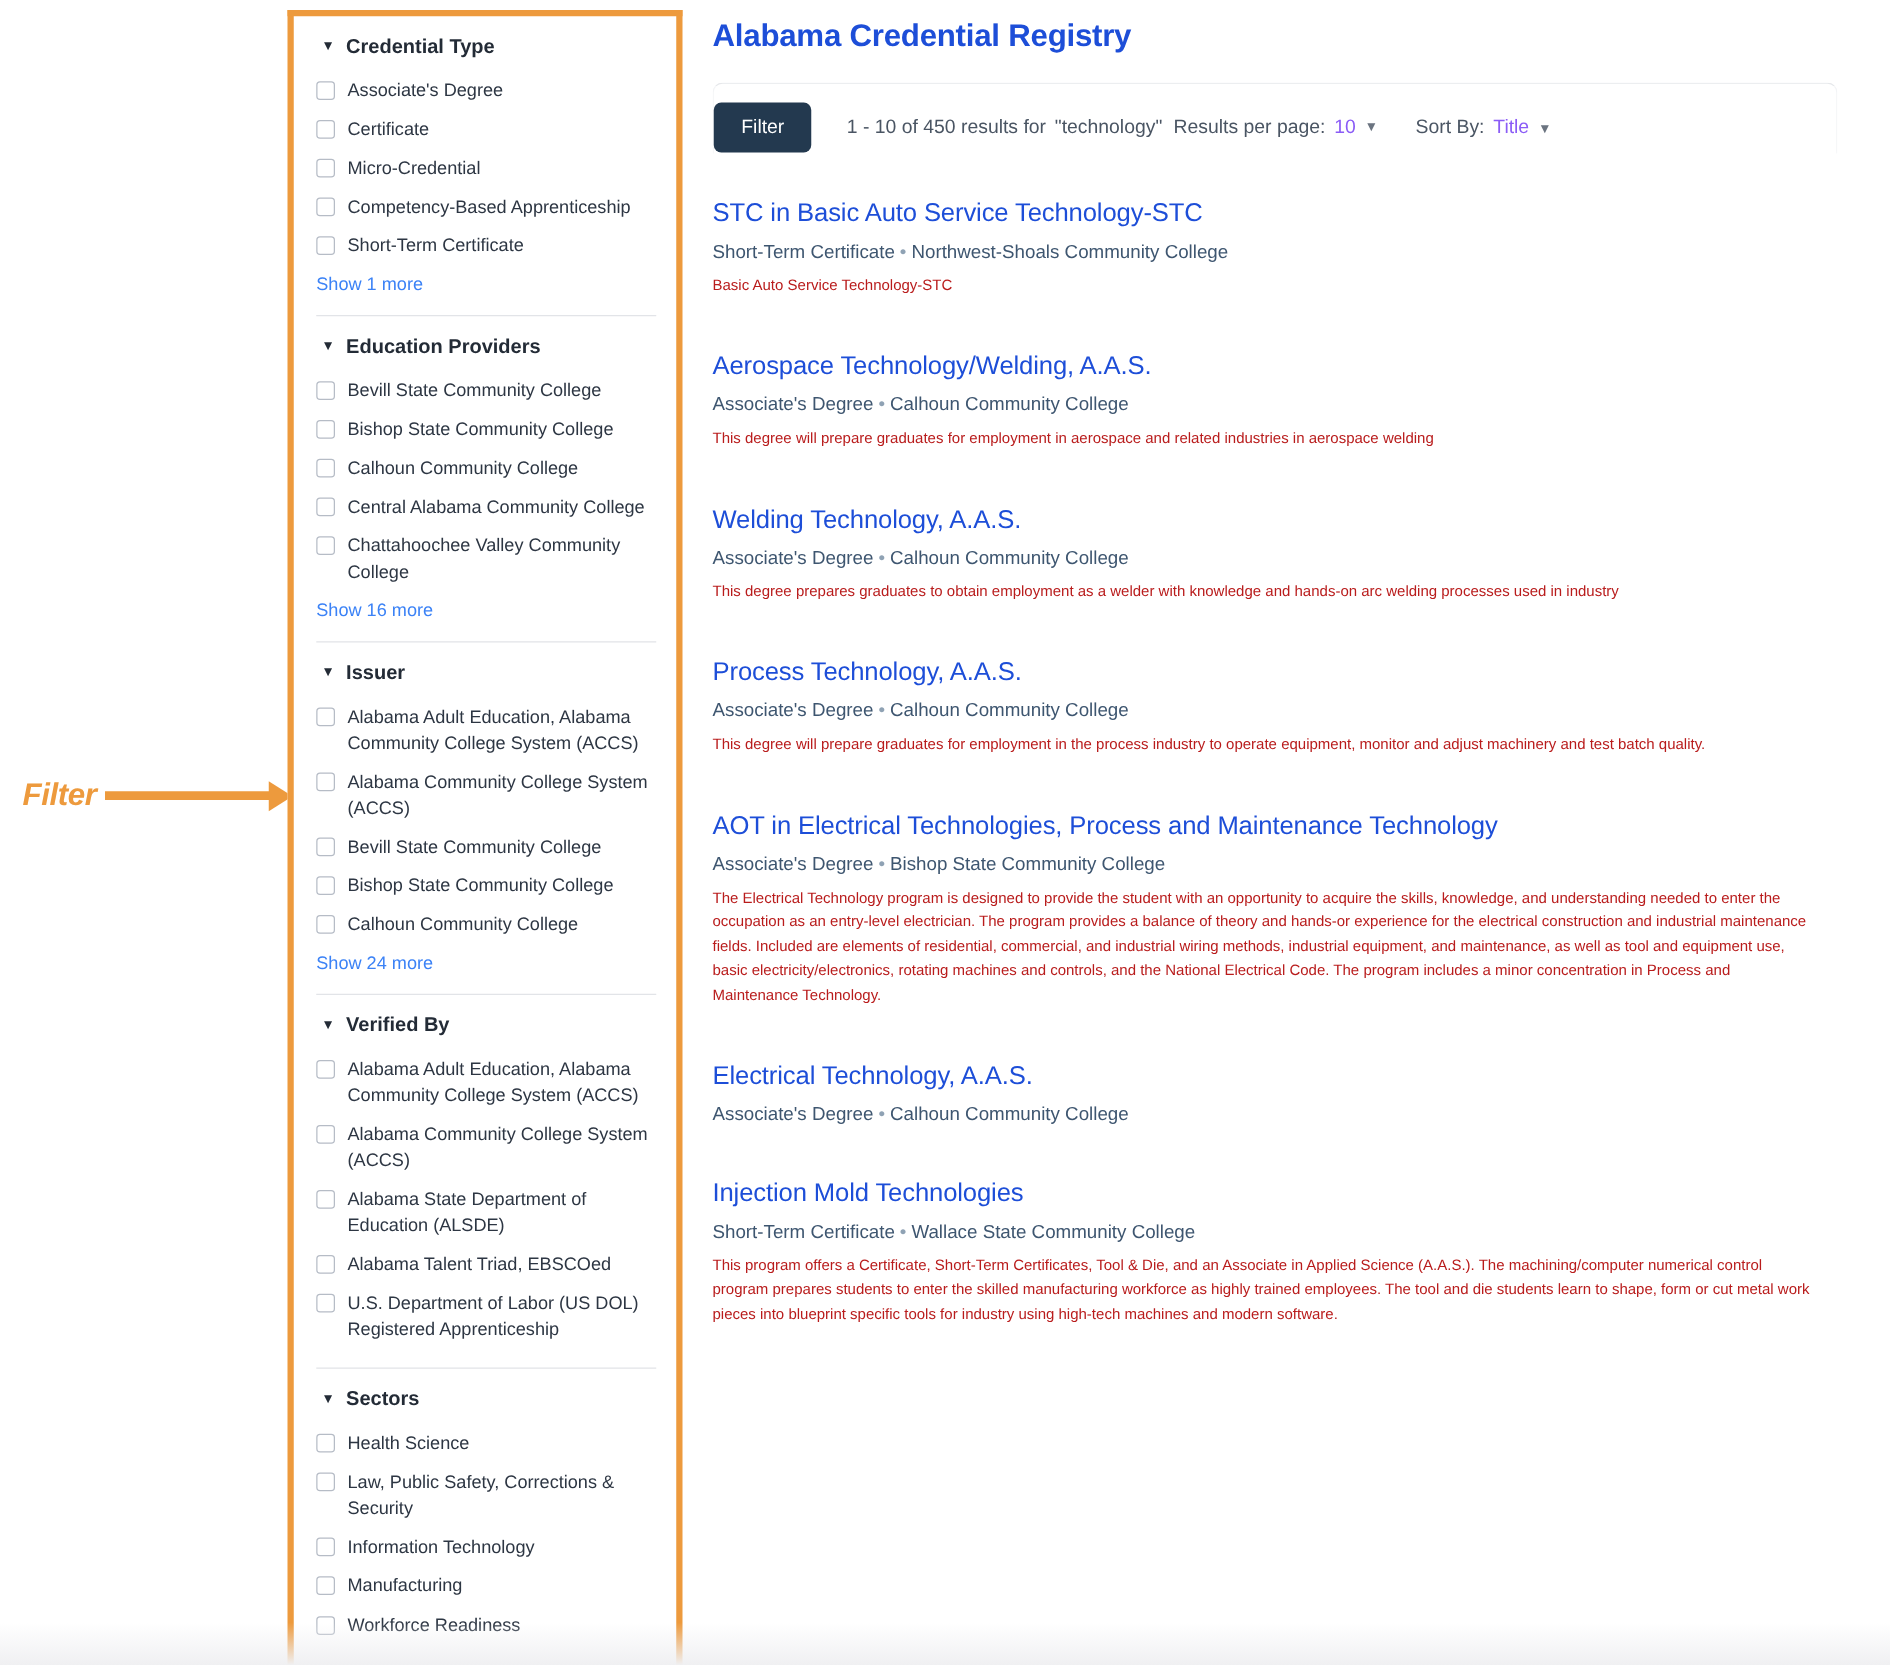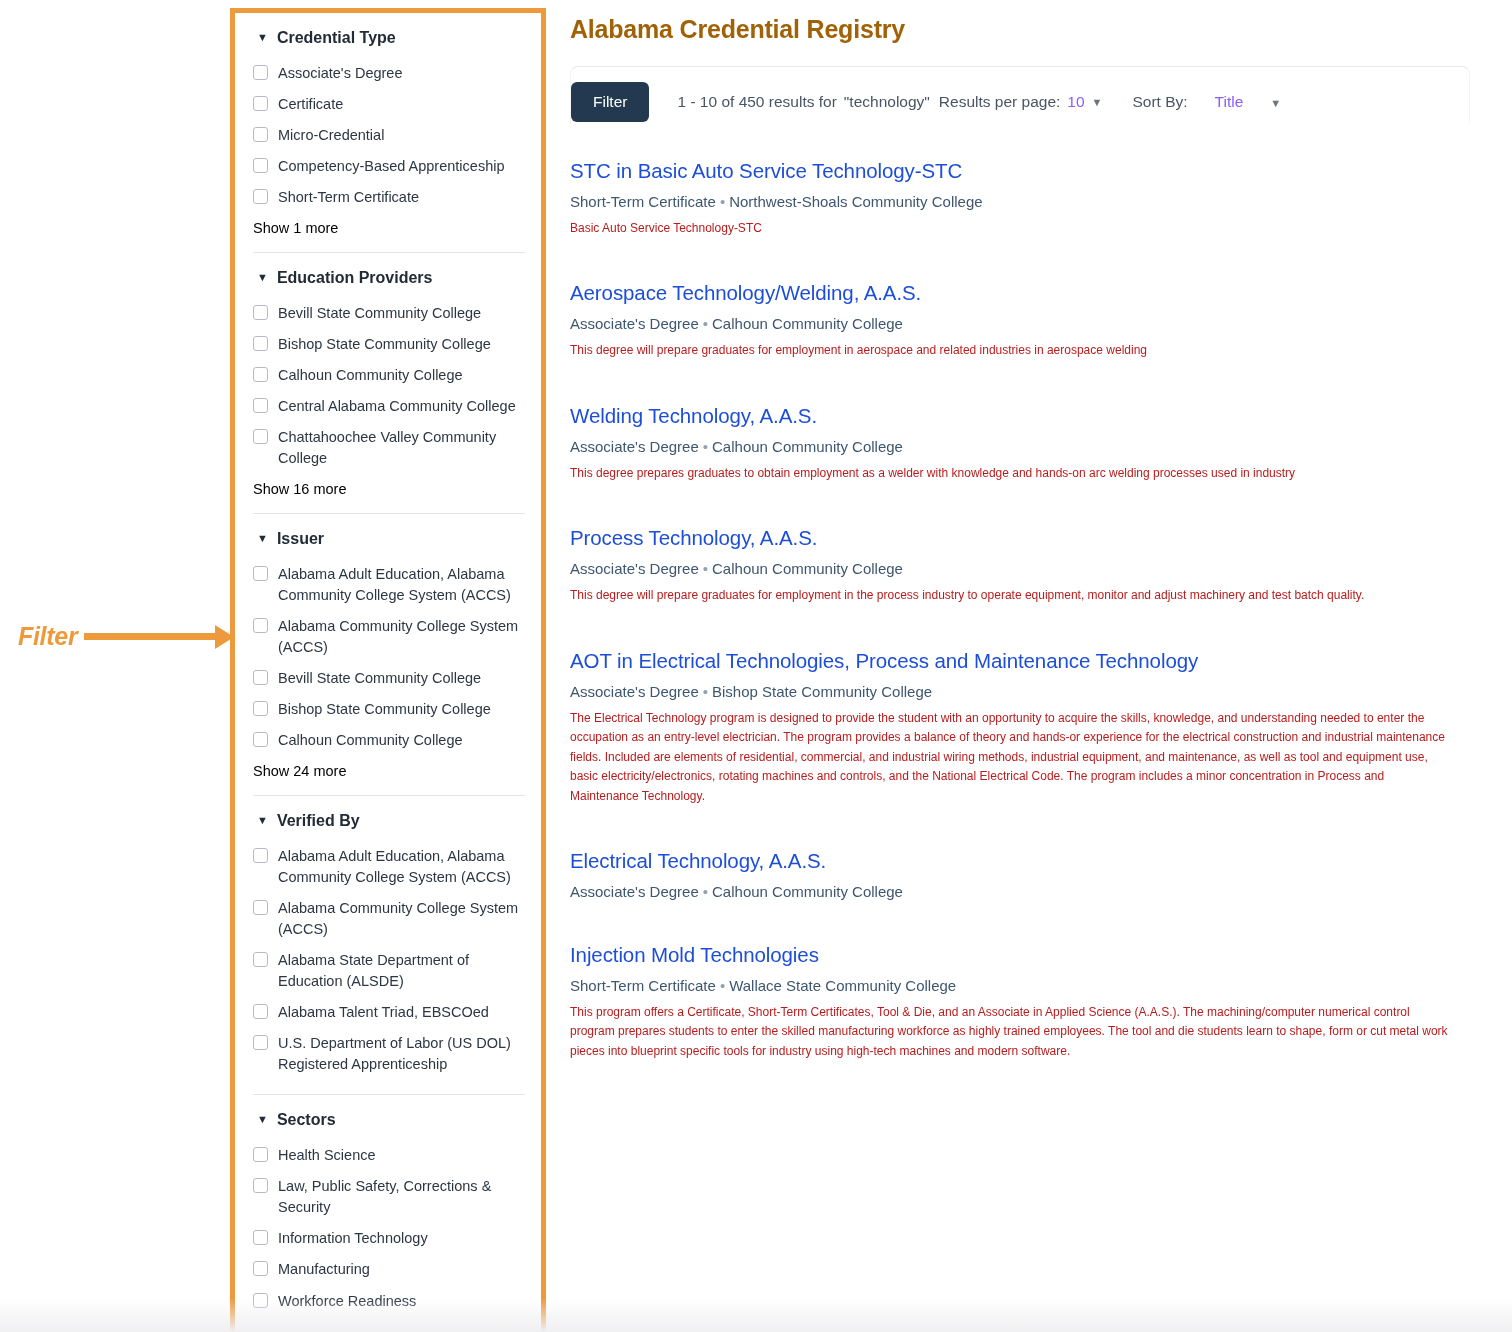--- a/index.html
+++ b/index.html
@@ -106,35 +106,35 @@
     background: #ffffff;
     margin-top: 2px;
   }
   .facet-option-label {
     font-size: 14.5px;
     line-height: 1.45;
     color: #2d3643;
   }
   .show-more {
     font-size: 14.5px;
-    color: #000000;
+    color: #3b82f6;
     padding: 7px 0 2px 0;
     cursor: pointer;
   }
 
   
   .main {
     position: absolute;
     left: 570px; top: 0;
     width: 900px;
   }
   .page-title {
     font-size: 25px;
     font-weight: bold;
-    color: #a16207;
+    color: #1d4ed8;
     margin: 15px 0 0 0;
     letter-spacing: -0.2px;
   }
   .toolbar-wrap {
     margin-top: 22px;
     border-top: 1px solid #e6e8eb;
     border-left: 1px solid #f3f4f6;
     border-right: 1px solid #f3f4f6;
     border-top-left-radius: 8px;
     border-top-right-radius: 8px;
@@ -164,21 +164,21 @@
     color: #4a5563;
     margin-left: 28px;
     gap: 0;
     white-space: nowrap;
   }
   .toolbar-meta .seg { margin-right: 7px; }
   .toolbar-meta .query { margin-right: 9px; color: #4a5563; }
   .toolbar-meta .label { margin-right: 7px; }
   .toolbar-meta .value { margin-right: 7px; color: #8b5cf6; }
   .mini-caret { font-size: 11px; color: #6b7480; margin-right: 18px; }
-  .sort-group { margin-left: 12px; display: flex; align-items: baseline; gap: 20px; }
+  .sort-group { margin-left: 12px; display: flex; align-items: baseline; }
 
   
   .results { margin-top: 36px; }
   .result { margin-bottom: 43px; }
   .result-title {
     font-size: 20.5px;
     color: #1d4ed8;
     font-weight: normal;
     margin: 0 0 10px 0;
     cursor: pointer;

